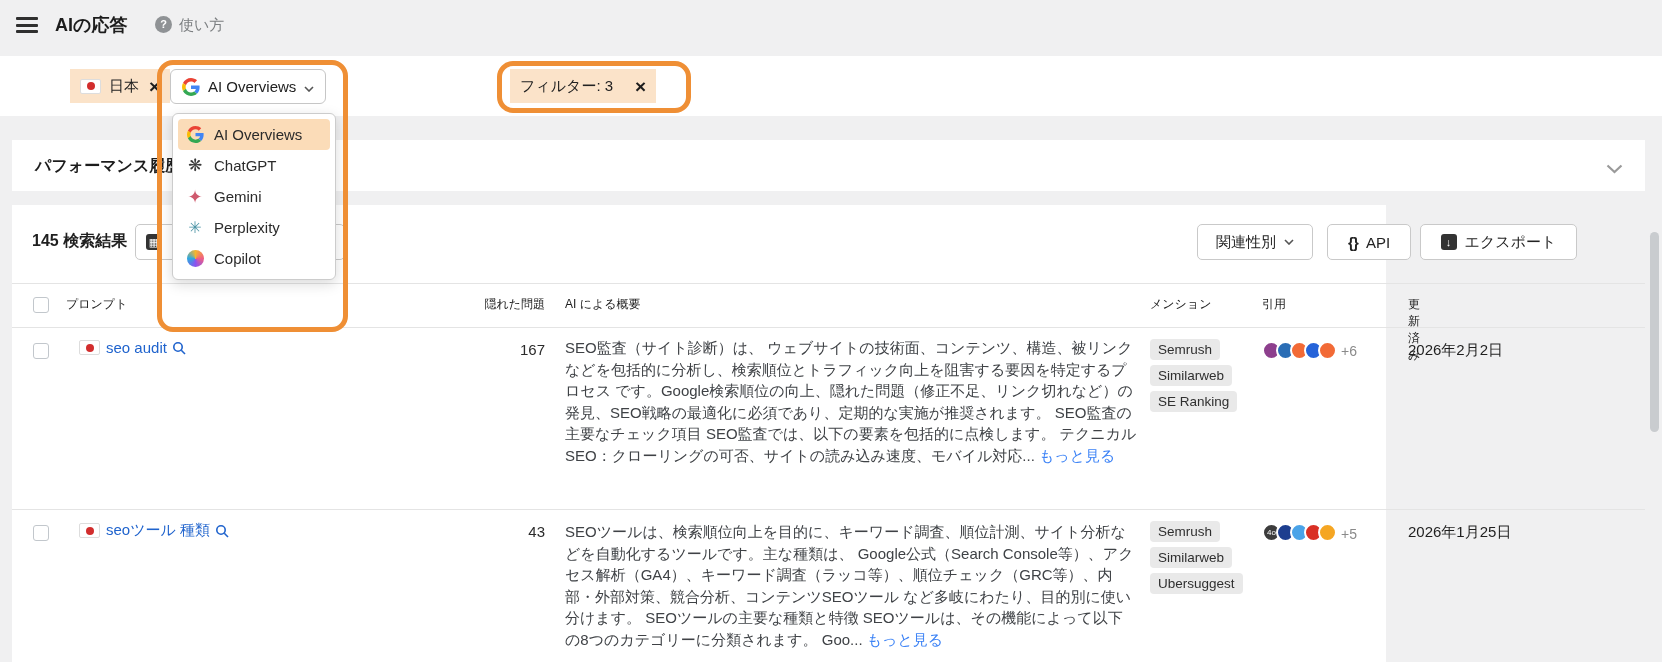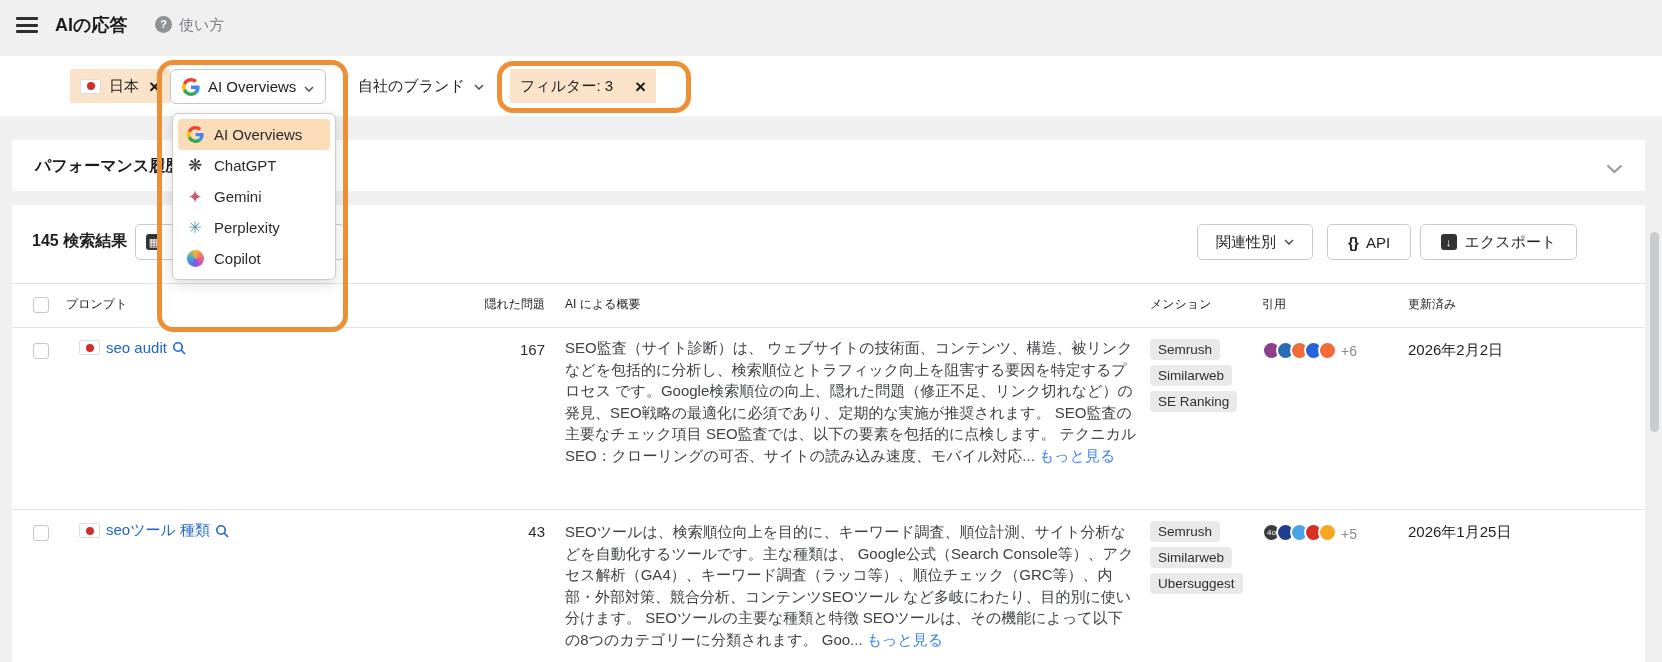--- a/index.html
+++ b/index.html
@@ -53,21 +53,21 @@
   
   .annot { position:absolute; border:5px solid #ef8f35; border-radius:16px; z-index:60; pointer-events:none; }
   .annot-1 { left:157px; top:60px; width:191px; height:272px; }
   .annot-2 { left:497px; top:61px; width:194px; height:52px; }
 
   
   .perf-panel { position:absolute; left:12px; top:140px; width:1633px; height:51px; background:#fff; }
   .perf-title { position:absolute; left:23px; top:16px; font-size:16px; font-weight:700; color:#1c1c1c; }
   .perf-chevron { position:absolute; left:1594px; top:20px; cursor:pointer; }
 
-  .results-panel { position:absolute; left:12px; top:205px; width:1633px; height:457px; background:#fff; }
+  .results-panel { position:absolute; left:12px; top:205px; width:1374px; height:457px; background:#fff; }
   .results-count { position:absolute; left:20px; top:26px; font-size:16px; font-weight:700; }
   .tool-btn { position:absolute; top:19px; height:36px; display:inline-flex; align-items:center; justify-content:center;
     gap:8px; background:#fff; border:1px solid #c9c9c9; border-radius:5px; font-size:15px; color:#222; cursor:pointer; }
   .hidden-btn { left:123px; width:210px; justify-content:flex-start; padding:0 10px; }
   .dark-sq { width:16px; height:16px; background:#333; border-radius:3px; color:#fff; font-size:11px;
     display:inline-flex; align-items:center; justify-content:center; flex:none; }
   .sort-btn { left:1185px; width:116px; }
   .api-btn { left:1315px; width:84px; }
   .export-btn { left:1408px; width:157px; }
   .brace-icon { font-weight:700; font-size:15px; letter-spacing:-1px; }
@@ -128,26 +128,20 @@
           <path fill="#FBBC05" d="M10.53 28.59c-.48-1.45-.76-2.99-.76-4.59s.27-3.14.76-4.59l-7.98-6.19C.92 16.46 0 20.12 0 24c0 3.88.92 7.54 2.56 10.78l7.97-6.19z"></path>
           <path fill="#34A853" d="M24 48c6.48 0 11.93-2.13 15.89-5.81l-7.73-6c-2.15 1.45-4.92 2.3-8.16 2.3-6.26 0-11.57-4.22-13.47-9.91l-7.98 6.19C6.51 42.62 14.62 48 24 48z"></path>
         </svg>
     </span>
     <span class="glabel">AI Overviews</span>
     <span><svg width="10" height="6" viewBox="0 0 10 6">
           <polyline points="1,1 5,5 9,1" fill="none" stroke="#555" stroke-width="1.6"></polyline>
         </svg></span>
   </div>
 
-  <div class="brand-btn">
-    <span>自社のブランド</span>
-    <svg width="10" height="6" viewBox="0 0 10 6">
-        <polyline points="1,1 5,5 9,1" fill="none" stroke="#555" stroke-width="1.6"></polyline>
-      </svg>
-  </div>
 
   <div class="chip filters-chip">
     <span>フィルター: 3</span>
     <span class="close">×</span>
   </div>
 </div>
 
 <div class="perf-panel">
   <div class="perf-title">パフォーマンス履歴</div>
   <div class="perf-chevron">

